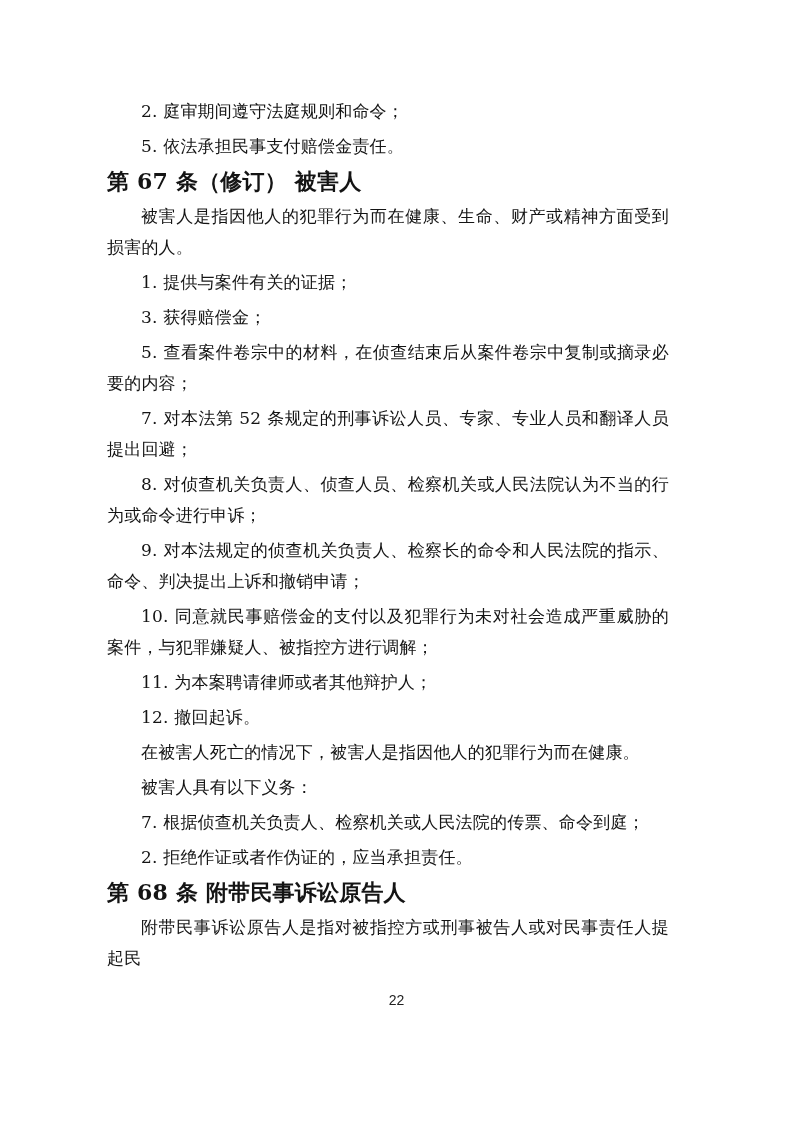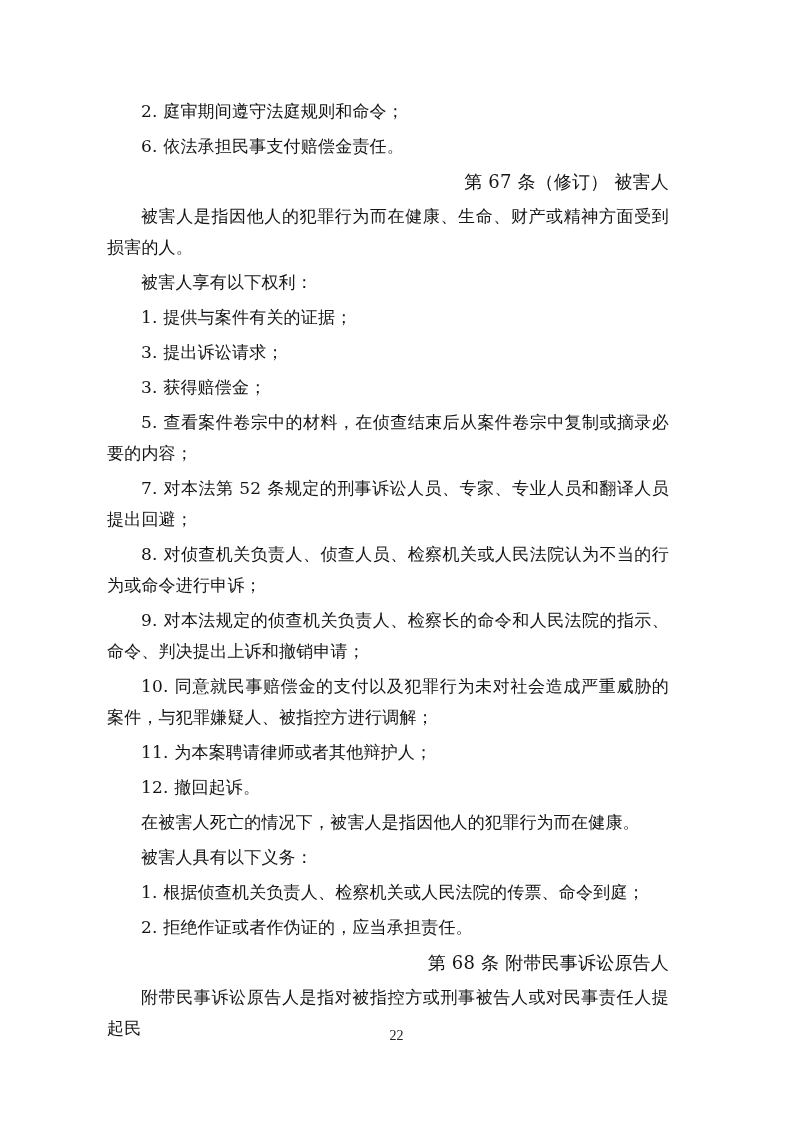--- a/index.html
+++ b/index.html
@@ -27,59 +27,57 @@
     font-size: 17px;
     line-height: 31px;
     text-align: justify;
     text-justify: inter-ideograph;
     letter-spacing: 0.2px;
   }
   .content p.body {
     text-indent: 2em;
   }
   .content p.heading {
-    font-weight: normal;
-    text-align: right;
+    font-weight: bold;
+    text-align: left;
     text-indent: 0;
-    font-size: 18px;
+    font-size: 22px;
   }
   .footer {
     position: absolute;
-    top: 1026px;
+    top: 990px;
     left: 0;
     width: 100%;
     text-align: center;
     font-size: 14px;
     line-height: 20px;
     color: #222222;
-    font-family: Liberation Serif, serif;
+    font-family: Liberation Sans, sans-serif;
   }
 </style>
 </head>
 <body>
 
 <div class="page">
   <div class="content">
       <p class="body">2. 庭审期间遵守法庭规则和命令；</p>
-      <p class="body">6. 依法承担民事支付赔偿金责任。</p>
+      <p class="body">5. 依法承担民事支付赔偿金责任。</p>
       <p class="heading">第 67 条（修订） 被害人</p>
       <p class="body">被害人是指因他人的犯罪行为而在健康、生命、财产或精神方面受到损害的人。</p>
-      <p class="body">被害人享有以下权利：</p>
       <p class="body">1. 提供与案件有关的证据；</p>
-      <p class="body">3. 提出诉讼请求；</p>
       <p class="body">3. 获得赔偿金；</p>
       <p class="body">5. 查看案件卷宗中的材料，在侦查结束后从案件卷宗中复制或摘录必要的内容；</p>
       <p class="body">7. 对本法第 52 条规定的刑事诉讼人员、专家、专业人员和翻译人员提出回避；</p>
       <p class="body">8. 对侦查机关负责人、侦查人员、检察机关或人民法院认为不当的行为或命令进行申诉；</p>
       <p class="body">9. 对本法规定的侦查机关负责人、检察长的命令和人民法院的指示、命令、判决提出上诉和撤销申请；</p>
       <p class="body">10. 同意就民事赔偿金的支付以及犯罪行为未对社会造成严重威胁的案件，与犯罪嫌疑人、被指控方进行调解；</p>
       <p class="body">11. 为本案聘请律师或者其他辩护人；</p>
       <p class="body">12. 撤回起诉。</p>
       <p class="body">在被害人死亡的情况下，被害人是指因他人的犯罪行为而在健康。</p>
       <p class="body">被害人具有以下义务：</p>
-      <p class="body">1. 根据侦查机关负责人、检察机关或人民法院的传票、命令到庭；</p>
+      <p class="body">7. 根据侦查机关负责人、检察机关或人民法院的传票、命令到庭；</p>
       <p class="body">2. 拒绝作证或者作伪证的，应当承担责任。</p>
       <p class="heading">第 68 条 附带民事诉讼原告人</p>
       <p class="body">附带民事诉讼原告人是指对被指控方或刑事被告人或对民事责任人提起民</p>
     </div>
 
   <div class="footer">22</div>
 </div>
 
 </body></html>

